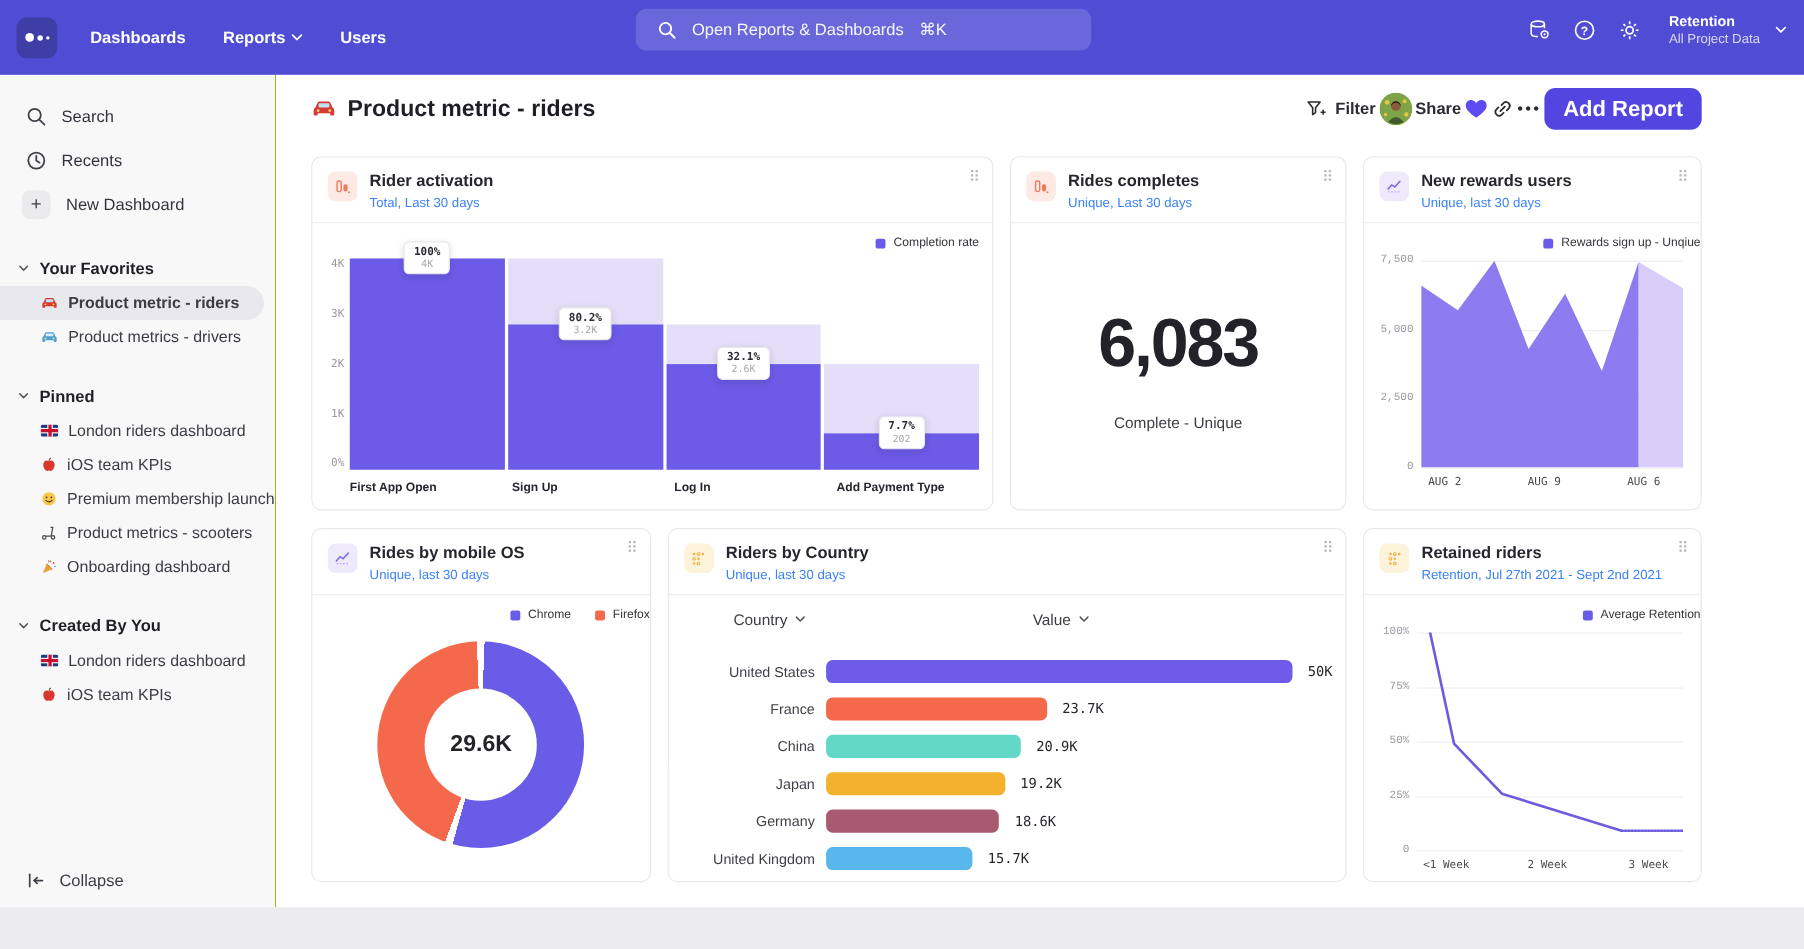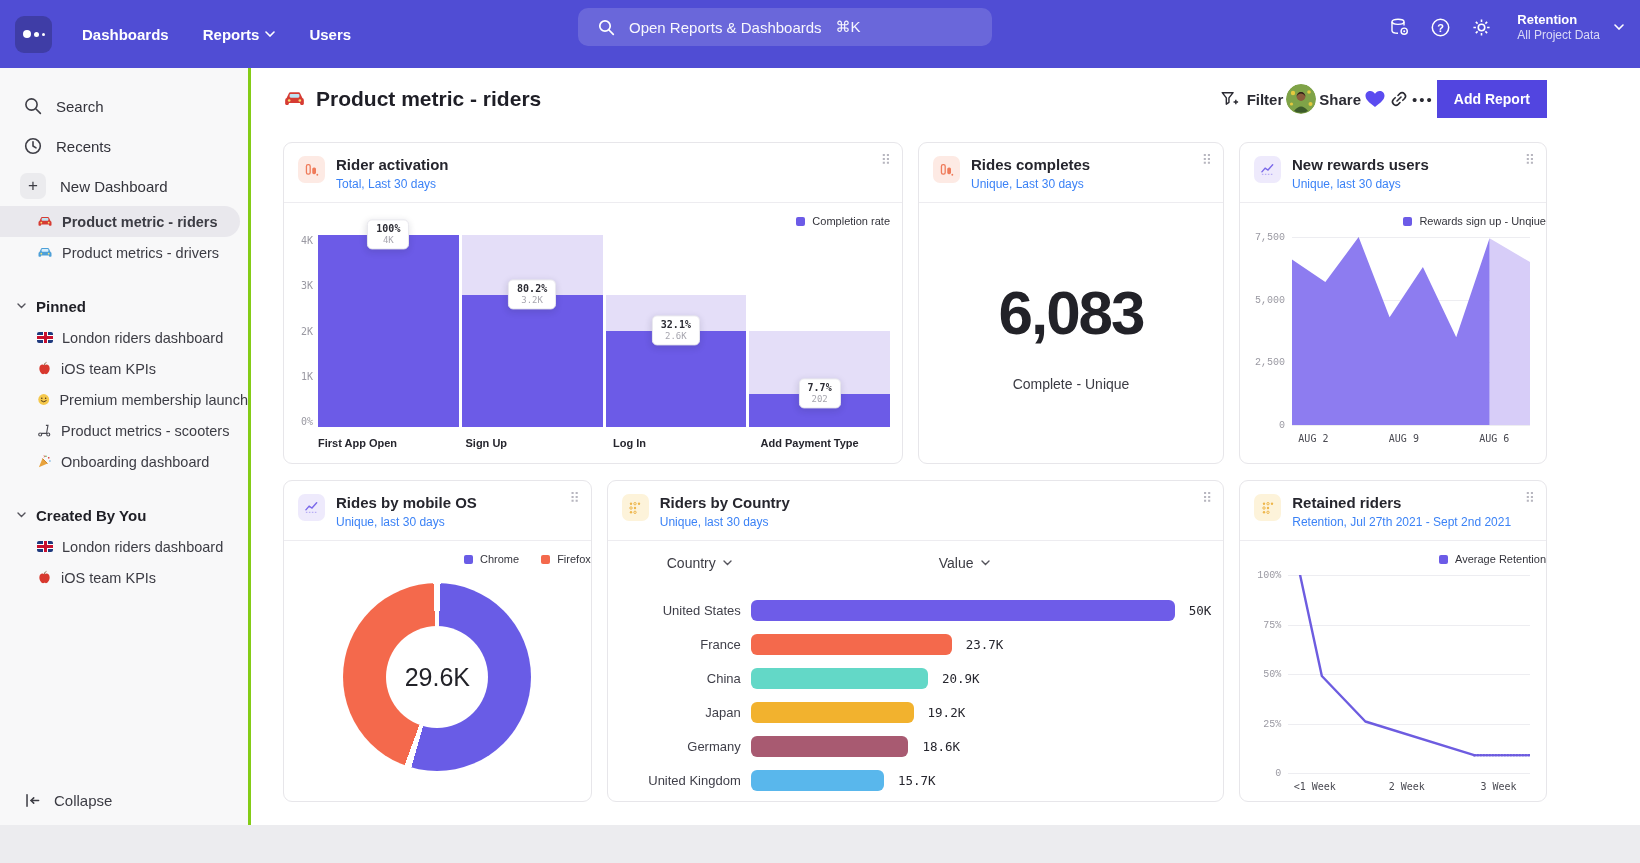--- a/index.html
+++ b/index.html
@@ -15,39 +15,39 @@
   .nav-item{display:flex;align-items:center;gap:6px;color:#fff;font-size:15px;font-weight:600;cursor:pointer}
   .search{position:absolute;left:578px;top:8px;width:414px;height:38px;border-radius:10px;background:rgba(255,255,255,.15);display:flex;align-items:center;padding-left:20px;gap:14px;color:#fff;font-size:15px;cursor:text}
   .search .ph{opacity:.95}
   .tb-right{position:absolute;right:16px;top:0;height:54px;display:flex;align-items:center;gap:19px}
   .tb-icon{width:22px;height:22px;display:flex;align-items:center;justify-content:center;cursor:pointer}
   .workspace{display:flex;align-items:center;gap:14px;margin-left:6px;cursor:pointer}
   .ws-name{font-size:13px;font-weight:700;color:#fff;line-height:16px}
   .ws-sub{font-size:12px;color:rgba(255,255,255,.78);line-height:15px}
 
   
-  .sidebar{position:absolute;top:54px;left:0;width:251px;bottom:38px;background:#f8f8f9;border-right:3px solid #84cc16;padding-top:32px}
+  .sidebar{position:absolute;top:54px;left:0;width:251px;bottom:38px;background:#f8f8f9;border-right:1px solid #84cc16;padding-top:32px}
   .s-item{display:flex;align-items:center;gap:14px;height:40px;padding-left:24px;font-size:15px;color:#33333b;cursor:pointer}
   .plusbox{width:26px;height:26px;margin-left:-4px;border-radius:7px;background:#ebebee;display:flex;align-items:center;justify-content:center;font-size:17px;color:#3c3c44}
   .s-sec{display:flex;align-items:center;gap:10px;padding-left:17px;margin-top:22px;height:32px;font-size:15px;font-weight:700;color:#1f1f26;cursor:pointer}
   .s-sub{display:flex;align-items:center;gap:9px;height:31px;padding-left:37px;font-size:14.5px;color:#3c3c44;cursor:pointer;white-space:nowrap}
   .s-sub.selected{background:#e9e8ed;border-radius:0 17px 17px 0;width:240px;font-weight:700}
   .collapse{position:absolute;bottom:16px;left:24px;display:flex;align-items:center;gap:13px;font-size:15px;color:#3c3c44;cursor:pointer}
   .flag-uk{width:16px;height:11px;border-radius:2px;flex:none;background-image:linear-gradient(#c8102e,#c8102e),linear-gradient(#c8102e,#c8102e),linear-gradient(#fff,#fff),linear-gradient(#fff,#fff),linear-gradient(#1f3a7e,#1f3a7e);background-size:100% 3px,3px 100%,100% 5px,5px 100%,100% 100%;background-position:center;background-repeat:no-repeat}
 
   
   .main{position:absolute;top:54px;left:251px;right:0;bottom:38px;background:#fff;overflow:hidden}
   .bottom-strip{position:absolute;left:0;right:0;bottom:0;height:38px;background:#ececef}
   .dash-header{display:flex;align-items:center;justify-content:space-between;padding:26px 93px 0 32px}
   .dash-title{display:flex;align-items:center;gap:10px;font-size:21px;font-weight:700;color:#1e1e26}
   .actions{display:flex;align-items:center;gap:3px}
   .act{display:flex;align-items:center;gap:8px;font-size:15px;font-weight:600;color:#2b2b33;cursor:pointer}
   .avatar{width:30px;height:30px;border-radius:50%;overflow:hidden;cursor:pointer}
   .dots3{font-size:15px;letter-spacing:2px;color:#2b2b33;cursor:pointer}
-  .add-report{background:#5245e0;color:#fff;border:none;border-radius:0;height:38px;padding:0 17px;font-size:14px;font-weight:600;font-family:inherit;cursor:pointer}
+  .add-report{background:#5245e0;color:#fff;border:none;border-radius:10px;height:38px;padding:0 17px;font-size:20px;font-weight:600;font-family:inherit;cursor:pointer}
 
   .rows{margin:24px 93px 0 32px;display:flex;flex-direction:column;gap:16px}
   .crow-wrap{display:flex;gap:15px}
   .card{position:relative;background:#fff;border:1px solid #e7e6ea;border-radius:9px;height:322px;overflow:hidden}
   .card-head{display:flex;align-items:flex-start;padding:13px 14px 11px;border-bottom:1px solid #edecf0}
   .icon-badge{width:27px;height:27px;border-radius:7px;display:flex;align-items:center;justify-content:center;margin-right:11px;flex:none}
   .ib-orange{background:#fdeae4}.ib-purple{background:#eeeafc}.ib-amber{background:#fdf3da}
   .c-title{font-size:15px;font-weight:700;color:#26262e;line-height:18px}
   .c-sub{font-size:12px;color:#3b82f6;margin-top:3px;white-space:nowrap}
   .handle{position:absolute;top:10px;right:11px;color:#b7b6bf;font-size:14px;cursor:grab;line-height:14px}
@@ -81,21 +81,21 @@
   .plot{flex:1;position:relative}
   .gline{position:absolute;left:0;right:0;border-top:1px solid #ededf1}
   .plot svg{position:absolute;inset:0;width:100%;height:100%}
   .xrow{position:relative;height:18px;margin-top:8px}
   .xrow span{position:absolute;transform:translateX(-50%);font-size:10px;color:#4a4a52;font-family:"DejaVu Sans Mono",monospace;white-space:nowrap}
 
   
   .donut-wrap{display:flex;justify-content:center;margin-top:12px}
   .donut{width:188px;height:188px;border-radius:50%;position:relative}
   .donut::after{content:"";position:absolute;inset:43px;background:#fff;border-radius:50%}
-  .donut-label{position:absolute;inset:0;display:flex;align-items:center;justify-content:center;font-size:25px;font-weight:400;color:#222228;z-index:2}
+  .donut-label{position:absolute;inset:0;display:flex;align-items:center;justify-content:center;font-size:21px;font-weight:700;color:#222228;z-index:2}
 
   
   .tbl-head{position:relative;height:34px;margin-top:8px}
   .tbl-head .dd{position:absolute;top:6px;display:flex;align-items:center;gap:7px;font-size:14px;color:#3c3c44;cursor:pointer}
   .c-rows{padding:10px 0 0 16px}
   .crow{display:flex;align-items:center;height:34px}
   .clabel{width:127px;flex:none;text-align:right;font-size:13px;color:#3f3f49;padding-right:10px;white-space:nowrap}
   .ctrack{position:relative;width:424px;height:21px;flex:none}
   .cbar{height:100%;border-radius:6px}
   .cval{position:absolute;top:50%;transform:translateY(-50%);font-family:"DejaVu Sans Mono",monospace;font-size:12.5px;color:#26262e;white-space:nowrap}
@@ -181,20 +181,26 @@
         <circle cx="9" cy="9" r="7.3" stroke="#3f3f47" stroke-width="1.6" fill="none"></circle>
         <path d="M9 4.8 V9 l3 1.9" stroke="#3f3f47" stroke-width="1.6" fill="none" stroke-linecap="round"></path>
       </svg>
     <span>Recents</span>
   </div>
   <div class="s-item">
     <span class="plusbox">+</span>
     <span>New Dashboard</span>
   </div>
 
+  <div class="s-sec">
+    <svg class="chev-d" viewBox="0 0 9 6">
+        <path d="M1 1 L4.5 4.5 L8 1" stroke="#55545c" stroke-width="1.4" fill="none" stroke-linecap="round"></path>
+      </svg>
+    <span>Your Favorites</span>
+  </div>
   <div class="s-sub selected">
     <svg width="16" height="16" viewBox="0 0 16 16">
         <path d="M2.5 7 L4 3.8 Q4.3 3 5.2 3 h5.6 Q11.7 3 12 3.8 L13.5 7 Q14.5 7.3 14.5 8.5 V11 a.8.8 0 0 1 -.8.8 h-1 a.8.8 0 0 1 -.8-.8 v-.6 H4.1 V11 a.8.8 0 0 1 -.8.8 h-1 a.8.8 0 0 1 -.8-.8 V8.5 Q1.5 7.3 2.5 7 Z" fill="#d63b33"></path>
         <rect x="4.6" y="4.1" width="6.8" height="2.6" rx="0.8" fill="#bfe3f2"></rect>
         <circle cx="4.3" cy="8.7" r="0.9" fill="#f7e06e"></circle>
         <circle cx="11.7" cy="8.7" r="0.9" fill="#f7e06e"></circle>
       </svg>
     <span>Product metric - riders</span>
   </div>
   <div class="s-sub">

